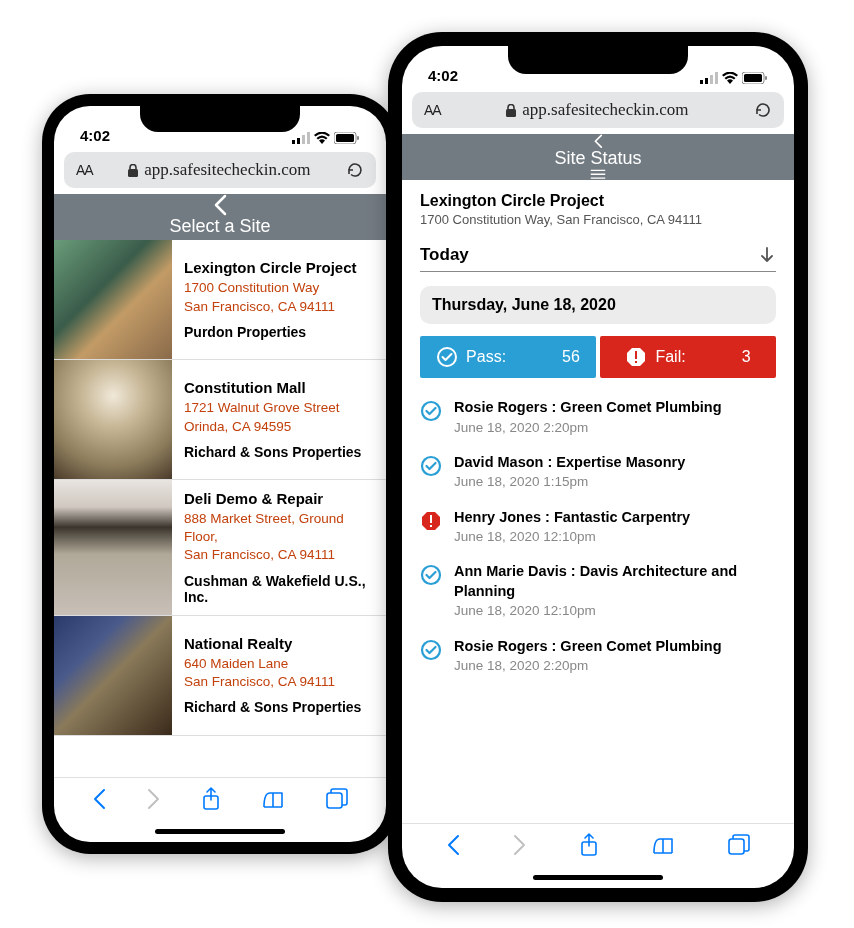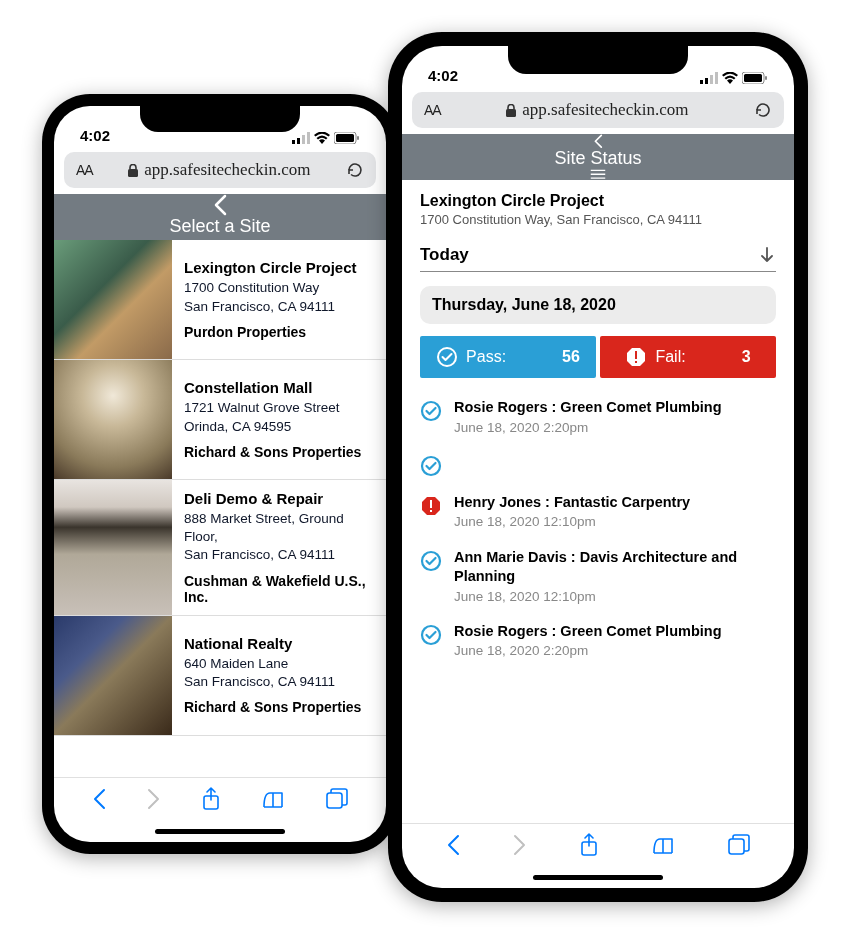--- a/index.html
+++ b/index.html
@@ -118,21 +118,21 @@
   .thumb3 { background: linear-gradient(180deg,#e8e4e0 0%,#d0c8c0 20%,#3a342c 35%,#b0a898 55%,#c8c0b8 100%); }
   .thumb4 { background: linear-gradient(135deg,#2a3a6a 0%,#4a5a8a 30%,#8a7a5a 50%,#3a2a1a 100%); }
   .site-info {
     padding: 10px 12px;
     font-size: 13.5px;
     display: flex;
     flex-direction: column;
     justify-content: center;
   }
   .site-name { font-weight: 700; font-size: 15px; margin-bottom: 3px; }
-  .site-addr { color: #0f172a; line-height: 1.35; margin-bottom: 8px; }
+  .site-addr { color: #c2410c; line-height: 1.35; margin-bottom: 8px; }
   .site-owner { font-weight: 700; font-size: 14px; }
 
   
   .status-content { padding: 12px 18px; }
   .proj-name { font-weight: 700; font-size: 16px; }
   .proj-addr { font-size: 13px; color: #555; margin-top: 2px; margin-bottom: 18px; }
   .today-row {
     display: flex;
     justify-content: space-between;
     align-items: center;
@@ -157,21 +157,21 @@
     padding: 10px 0;
     display: flex;
     align-items: center;
     justify-content: center;
     gap: 8px;
     font-size: 16px;
     border-radius: 2px;
   }
   .pf-chip.pass { background: #2a9fd6; }
   .pf-chip.fail { background: #d9261c; }
-  .pf-chip strong { font-weight: 700; margin-left: 48px; }
+  .pf-chip strong { font-weight: 400; margin-left: 48px; }
   .entry {
     display: flex;
     gap: 12px;
     margin-bottom: 16px;
     align-items: flex-start;
   }
   .entry-icon { flex-shrink: 0; width: 22px; height: 22px; margin-top: 2px; }
   .entry-text { font-size: 14.5px; line-height: 1.35; }
   .entry-title { font-weight: 700; }
   .entry-time { color: #888; font-size: 13.5px; margin-top: 1px; }
@@ -253,21 +253,21 @@
             <div class="site-addr">
               <span>1700 Constitution Way</span><br>
               <span>San Francisco, CA 94111</span>
             </div>
             <div class="site-owner">Purdon Properties</div>
           </div>
         </div>
         <div class="site-row">
           <div class="site-thumb thumb2"></div>
           <div class="site-info">
-            <div class="site-name">Constellation Mall</div>
+            <div class="site-name">Constitution Mall</div>
             <div class="site-addr">
               <span>1721 Walnut Grove Street</span><br>
               <span>Orinda, CA 94595</span>
             </div>
             <div class="site-owner">Richard &amp; Sons Properties</div>
           </div>
         </div>
         <div class="site-row">
           <div class="site-thumb thumb3"></div>
           <div class="site-info">
@@ -410,20 +410,24 @@
               <div class="entry-text">
                 <div class="entry-title">Rosie Rogers : Green Comet Plumbing</div>
                 <div class="entry-time">June 18, 2020 2:20pm</div>
               </div>
             </div>
             <div class="entry">
               <div class="entry-icon"><svg width="22" height="22" viewBox="0 0 22 22">
                   <circle cx="11" cy="11" r="9" fill="none" stroke="#2a9fd6" stroke-width="2.2"></circle>
                   <path d="M6.5 11 L9.5 14 L15.5 8" fill="none" stroke="#2a9fd6" stroke-width="2.2" stroke-linecap="round" stroke-linejoin="round"></path>
                 </svg></div>
+              <div class="entry-text">
+                <div class="entry-title">David Mason : Expertise Masonry</div>
+                <div class="entry-time">June 18, 2020 1:15pm</div>
+              </div>
             </div>
             <div class="entry">
               <div class="entry-icon"><svg width="22" height="22" viewBox="0 0 22 22">
                   <polygon points="7,2 15,2 20,7 20,15 15,20 7,20 2,15 2,7" fill="#d9261c"></polygon>
                   <rect x="10" y="5" width="2" height="8" fill="#fff"></rect>
                   <rect x="10" y="15" width="2" height="2" fill="#fff"></rect>
                 </svg></div>
               <div class="entry-text">
                 <div class="entry-title">Henry Jones : Fantastic Carpentry</div>
                 <div class="entry-time">June 18, 2020 12:10pm</div>

